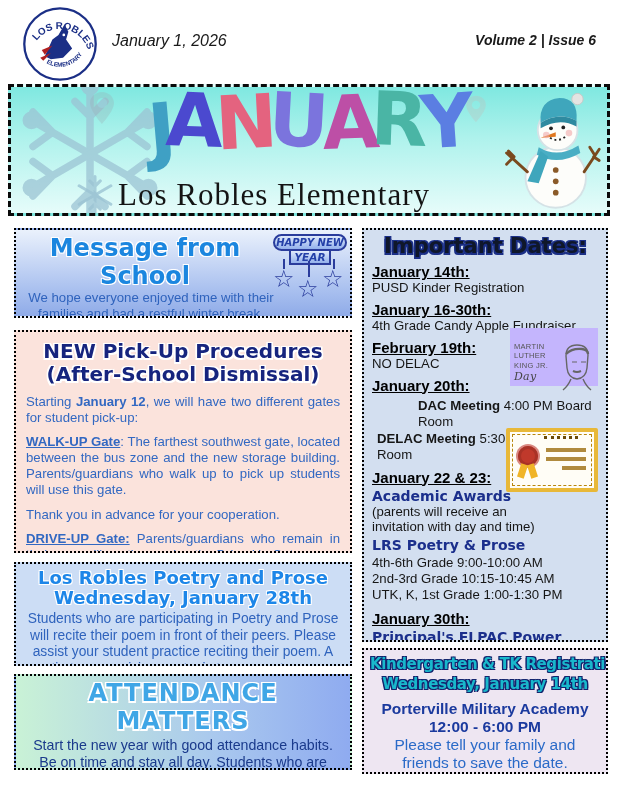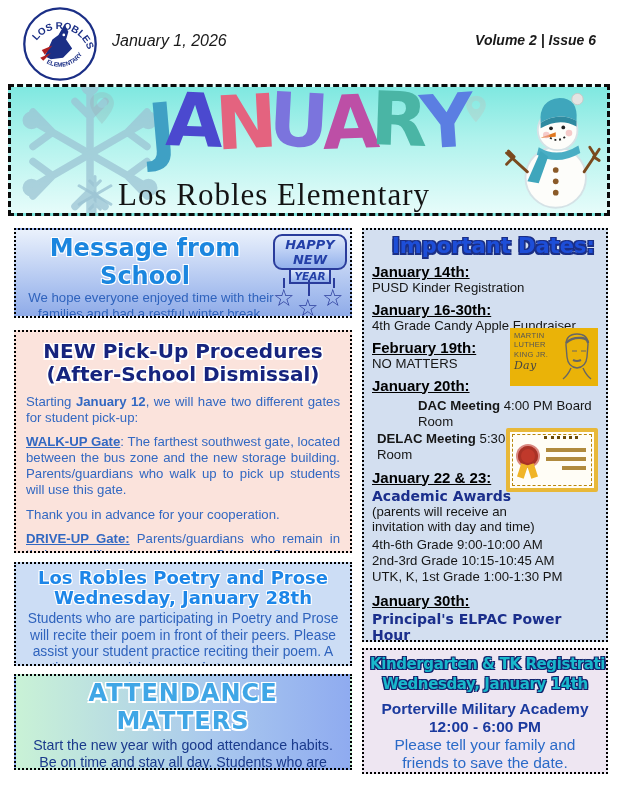--- a/index.html
+++ b/index.html
@@ -39,21 +39,21 @@
   .msg-box { left:14px; top:228px; width:338px; height:90px;
              background:linear-gradient(180deg,#eaf1fc 0%, #a9c0ef 70%, #8fabe8 100%); }
   .msg-title { margin-top:4px; width:258px; text-align:center; font-family:"DejaVu Sans",sans-serif;
                font-weight:800; font-size:24px; color:#1b86df;
                text-shadow:-1px -1px 0 #fff,1px -1px 0 #fff,-1px 1px 0 #fff,1px 1px 0 #fff; }
   .msg-body { width:262px; margin-left:4px; text-align:center; font-size:13.2px; line-height:1.2; color:#2f63bd; }
   .badge { position:absolute; right:3px; top:4px; width:74px; height:80px; }
   .badge-line1, .badge-line2 { border:2px solid #2a3c9c; background:linear-gradient(180deg,#dfe9fb,#93b1ec);
                color:#2440a8; font-weight:800; font-style:italic; text-align:center;
                font-family:"DejaVu Sans",sans-serif; }
-  .badge-line1 { font-size:13px; padding:1px 0;border-radius:9px; }
+  .badge-line1 { font-size:10px; padding:1px 0;border-radius:9px; }
   .badge-line2 { width:42px; margin:-2px auto 0; font-size:10.5px; padding:0; }
   .badge-stars { position:relative; height:40px; }
   .badge-stars span { position:absolute; color:#2a3c9c; font-size:24px; line-height:1; }
   .bs1 { left:0px; top:2px; } .bs2 { left:24px; top:12px; } .bs3 { left:49px; top:2px; }
   .bline { position:absolute; width:1.5px; background:#2a3c9c; height:10px; top:-6px; }
   .bl1 { left:10px; } .bl2 { left:35px; top:-4px; height:16px; } .bl3 { left:60px; }
 
   
   .pickup-box { left:14px; top:330px; width:338px; height:223px; background:#fbe3dc; padding:8px 10px; }
   .pk-title { text-align:center; font-family:"DejaVu Sans",sans-serif; font-weight:800; font-size:20px;
@@ -72,31 +72,31 @@
   
   .attend-box { left:14px; top:674px; width:338px; height:96px;
                 background:linear-gradient(90deg,#c9f2d6 0%, #a9c8ee 60%, #8fabf0 100%); padding:3px 8px; }
   .at-title { text-align:center; font-family:"DejaVu Sans",sans-serif; font-weight:800; font-size:24px;
               letter-spacing:1px; color:#3fa6e6;
               text-shadow:-1.5px -1.5px 0 #fff,1.5px -1.5px 0 #fff,-1.5px 1.5px 0 #fff,1.5px 1.5px 0 #fff; }
   .at-body { margin-top:2px; text-align:center; font-size:14.2px; line-height:1.18; color:#1a3a8c; }
 
   
   .dates-box { left:362px; top:228px; width:246px; height:414px; background:#d3dff0; padding:4px 8px; }
-  .id-title { font-family:"DejaVu Sans",sans-serif; font-weight:800; font-size:21px; color:#1d4ed8;
+  .id-title { font-family:"DejaVu Sans",sans-serif; font-weight:800; font-size:21px; color:#0f172a;
               text-shadow:-1.5px -1.5px 0 #1b2f86,1.5px -1.5px 0 #1b2f86,-1.5px 1.5px 0 #1b2f86,1.5px 1.5px 0 #1b2f86;
-              margin:0 0 3px 20px; }
+              margin:0 0 3px 12px; }
   .id-date { font-size:15px; font-weight:bold; color:#000; text-decoration:underline; margin-top:5px; }
   .id-item { font-size:13.2px; color:#161616; line-height:1.2; }
   .id-meet { font-size:13.2px; color:#161616; line-height:1.25; margin-left:5px; }
   .id-meet b { font-weight:bold; }
   .id-head { font-family:"DejaVu Sans",sans-serif; font-weight:800; font-size:14px; color:#1b2f8c; margin-top:2px; }
   .id-note { font-size:13.2px; color:#161616; line-height:1.2; }
   .id-note1 { width:150px; }
-  .mlk { position:absolute; right:8px; top:98px; width:88px; height:58px; background:#eab308; padding:3px 2px 0 4px; }
+  .mlk { position:absolute; right:8px; top:98px; width:88px; height:58px; background:#c4b5fd; padding:14px 2px 0 4px; }
   .mlk-txt { float:left; width:44px; font-size:7.5px; line-height:1.25; color:#555; letter-spacing:.3px; }
   .mlk-day { font-family:"DejaVu Serif",serif; font-style:italic; font-size:11px; color:#444; }
   .mlk svg { float:right; }
   .cert { position:absolute; right:8px; top:198px; width:92px; height:64px; background:#fffdf6;
           border:4px solid #e8b838; border-radius:2px; }
   .cert-inner { position:absolute; inset:2px; border:1px dashed #b8860b; }
   .cert-dashes { position:absolute; top:4px; left:34px; width:34px; border-top:3px dotted #6a4a08; }
   .rosette { position:absolute; left:8px; top:14px; width:20px; height:20px; border-radius:50%;
              background:#c0392b; box-shadow:inset 0 0 0 3px #a93226, 0 0 0 2px #d98880; }
   .ribbon { position:absolute; width:7px; height:14px; background:#f0b428; }
@@ -240,31 +240,32 @@
   <div class="nbox dates-box">
     <div class="id-title">Important Dates:</div>
 
     <div class="id-date">January 14th:</div>
     <div class="id-item">PUSD Kinder Registration</div>
 
     <div class="id-date">January 16-30th:</div>
     <div class="id-item">4th Grade Candy Apple Fundraiser</div>
 
     <div class="id-date">February 19th:</div>
-    <div class="id-item">NO MATTERS</div>
+    <div class="id-item">NO DELAC</div>
 
     <div class="id-date">January 20th:</div>
     <div class="id-meet" style="margin-top:4px;margin-left:46px;"><b>DAC Meeting</b><span> 4:00 PM Board Room</span></div>
     <div class="id-meet"><b>DELAC Meeting</b><span> 5:30 PM Board Room</span></div>
 
     <div class="id-date" style="">January 22 &amp; 23:</div>
     <div class="id-head">Academic Awards</div>
     <div class="id-note id-note1">(parents will receive an</div>
     <div class="id-note">invitation with day and time)</div>
 
+    <div class="id-head">LRS Poetry &amp; Prose</div>
     <div class="id-item" style="margin-top:2px;">4th-6th Grade 9:00-10:00 AM</div>
     <div class="id-item">2nd-3rd Grade 10:15-10:45 AM</div>
     <div class="id-item">UTK, K, 1st Grade 1:00-1:30 PM</div>
 
     <div class="id-date" style="margin-top:7px;">January 30th:</div>
     <div class="id-head">Principal's ELPAC Power Hour</div>
 
     <div class="mlk">
       <div class="mlk-txt">
         <div>MARTIN</div>

